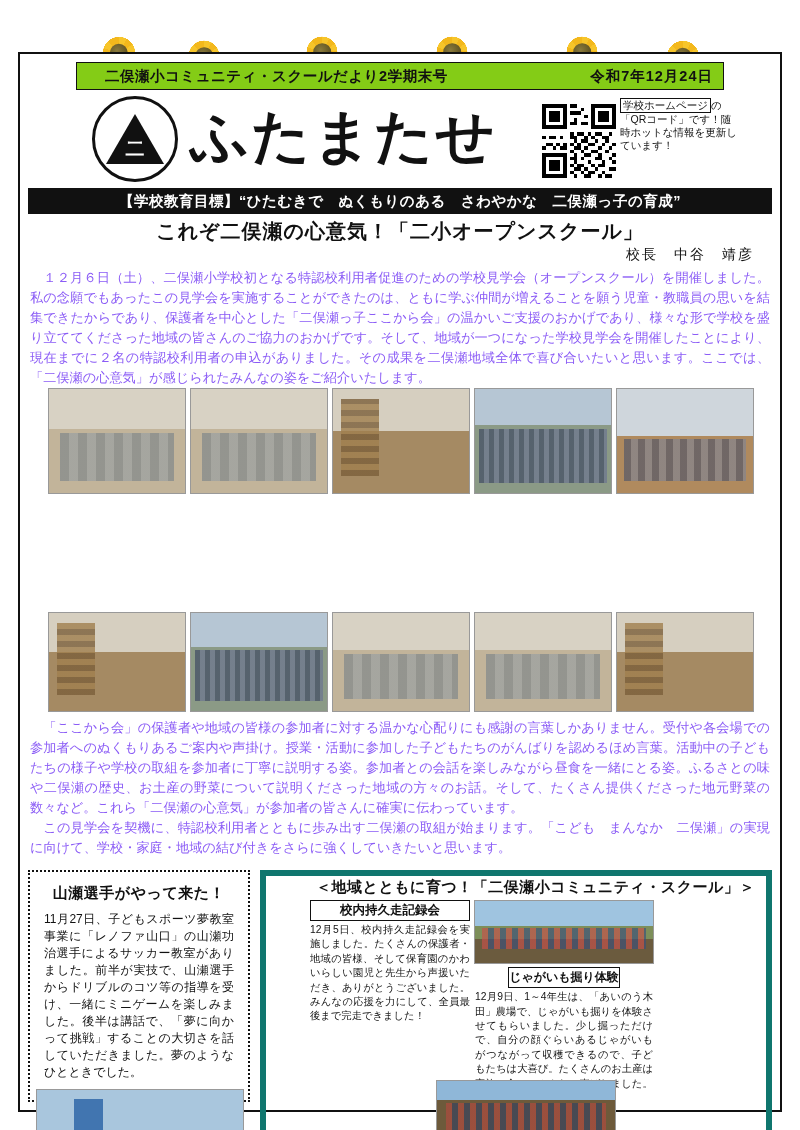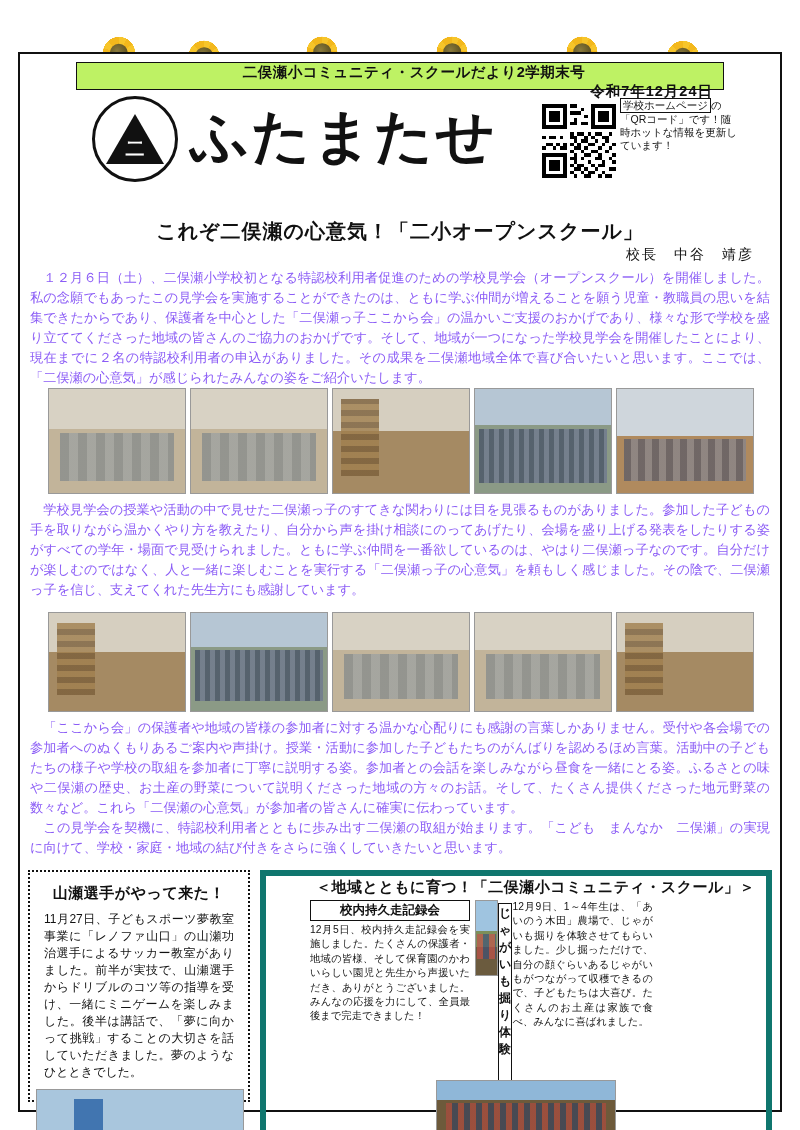--- a/index.html
+++ b/index.html
@@ -32,21 +32,21 @@
   .leaf{position:absolute;width:36px;height:20px;background:#8fae3e;border-radius:60% 10% 60% 10%;}
   
   .frame{
     position:absolute;left:18px;top:52px;width:764px;height:1060px;
     border:2px solid #111;box-sizing:border-box;background:#fff;
   }
   
   .masthead{position:absolute;left:20px;top:54px;width:760px;height:140px;}
   .title-bar{
     position:absolute;left:56px;top:8px;width:646px;height:26px;
-    border:1px solid #111;background:#bef264;display:flex;align-items:center;flex-direction:column;
+    border:1px solid #111;background:#84cc16;display:flex;align-items:center;
   }
   .title-bar .t1{font-size:14.5px;font-weight:bold;letter-spacing:.5px;padding-left:28px;}
   .title-bar .t2{font-size:14.5px;font-weight:bold;margin-left:auto;padding-right:10px;letter-spacing:1px;}
   .emblem{
     position:absolute;left:72px;top:42px;width:86px;height:86px;border:3px solid #111;border-radius:50%;
     box-sizing:border-box;display:flex;align-items:center;justify-content:center;background:#fff;
   }
   .emblem .tri{
     width:58px;height:50px;position:relative;
   }
@@ -109,21 +109,21 @@
   .boxA .pic{margin-top:4px;width:100%;height:104px;border:1px solid #999;position:relative;overflow:hidden;background:#9fb3c4;}
   .boxB{
     position:absolute;left:232px;top:0;width:512px;height:288px;
     border:6px solid #0f766e;box-sizing:border-box;padding-left:39px;
   }
   .boxB .hdr{
     text-align:center;font-size:15px;font-weight:bold;padding:2px 0 3px;letter-spacing:.5px;
   }
   .cols{display:flex;gap:5px;padding:0 5px 5px;height:196px;box-sizing:border-box;}
   .colL{width:160px;display:flex;flex-direction:column;}
-  .colM{width:178px;display:flex;flex-direction:row;}
+  .colM{width:178px;display:flex;flex-direction:column;align-items:center;}
   .colR{width:154px;display:flex;flex-direction:column;}
   .sub{
     border:1px solid #111;font-size:12.5px;font-weight:bold;text-align:center;padding:1px 0;background:#fff;margin-bottom:2px;
   }
   .sub.small{font-size:12px;}
   .txt{font-size:10.3px;line-height:1.4;text-align:justify;}
   .mini{width:100%;border:1px solid #999;position:relative;overflow:hidden;background:#9ab0c0;}
   
   .scene{position:absolute;inset:0;}
   .s-class{background:linear-gradient(#d8d2c4 0 38%, #c2b49a 38% 100%);}
@@ -296,20 +296,21 @@
             <rect x="3" y="12" width="1" height="1"></rect>
             <rect x="5" y="12" width="2" height="1"></rect>
         </g>
       </svg>
     </div>
     <div class="qrnote">
       <span class="l1">学校ホームページ</span><span>の「QRコード」です！随時ホットな情報を更新しています！</span>
     </div>
   </div>
 
+  <div class="goalbar">【学校教育目標】“ひたむきで　ぬくもりのある　さわやかな　二俣瀬っ子の育成”</div>
   <div class="headline">これぞ二俣瀬の心意気！「二小オープンスクール」</div>
   <div class="byline">校長　中谷　靖彦</div>
 
   <div class="para" id="p1">　１２月６日（土）、二俣瀬小学校初となる特認校利用者促進のための学校見学会（オープンスクール）を開催しました。私の念願でもあったこの見学会を実施することができたのは、ともに学ぶ仲間が増えることを願う児童・教職員の思いを結集できたからであり、保護者を中心とした「二俣瀬っ子ここから会」の温かいご支援のおかげであり、様々な形で学校を盛り立ててくださった地域の皆さんのご協力のおかげです。そして、地域が一つになった学校見学会を開催したことにより、現在までに２名の特認校利用者の申込がありました。その成果を二俣瀬地域全体で喜び合いたいと思います。ここでは、「二俣瀬の心意気」が感じられたみんなの姿をご紹介いたします。</div>
 
   <div class="strip" id="strip1">
     <div class="ph">
         <div class="scene s-class"></div>
       </div>
     <div class="ph">
@@ -319,21 +320,20 @@
         <div class="scene s-lib"></div>
       </div>
     <div class="ph">
         <div class="scene s-group"></div>
       </div>
     <div class="ph">
         <div class="scene s-gym"></div>
       </div>
   </div>
 
-  <div class="para" id="p2">　学校見学会の授業や活動の中で見せた二俣瀬っ子のすてきな関わりには目を見張るものがありました。参加した子どもの手を取りながら温かくやり方を教えたり、自分から声を掛け相談にのってあげたり、会場を盛り上げる発表をしたりする姿がすべての学年・場面で見受けられました。ともに学ぶ仲間を一番欲しているのは、やはり二俣瀬っ子なのです。自分だけが楽しむのではなく、人と一緒に楽しむことを実行する「二俣瀬っ子の心意気」を頼もしく感じました。その陰で、二俣瀬っ子を信じ、支えてくれた先生方にも感謝しています。</div>
 
   <div class="strip" id="strip2">
     <div class="ph">
         <div class="scene s-lib"></div>
       </div>
     <div class="ph">
         <div class="scene s-group"></div>
       </div>
     <div class="ph">
         <div class="scene s-class"></div>

